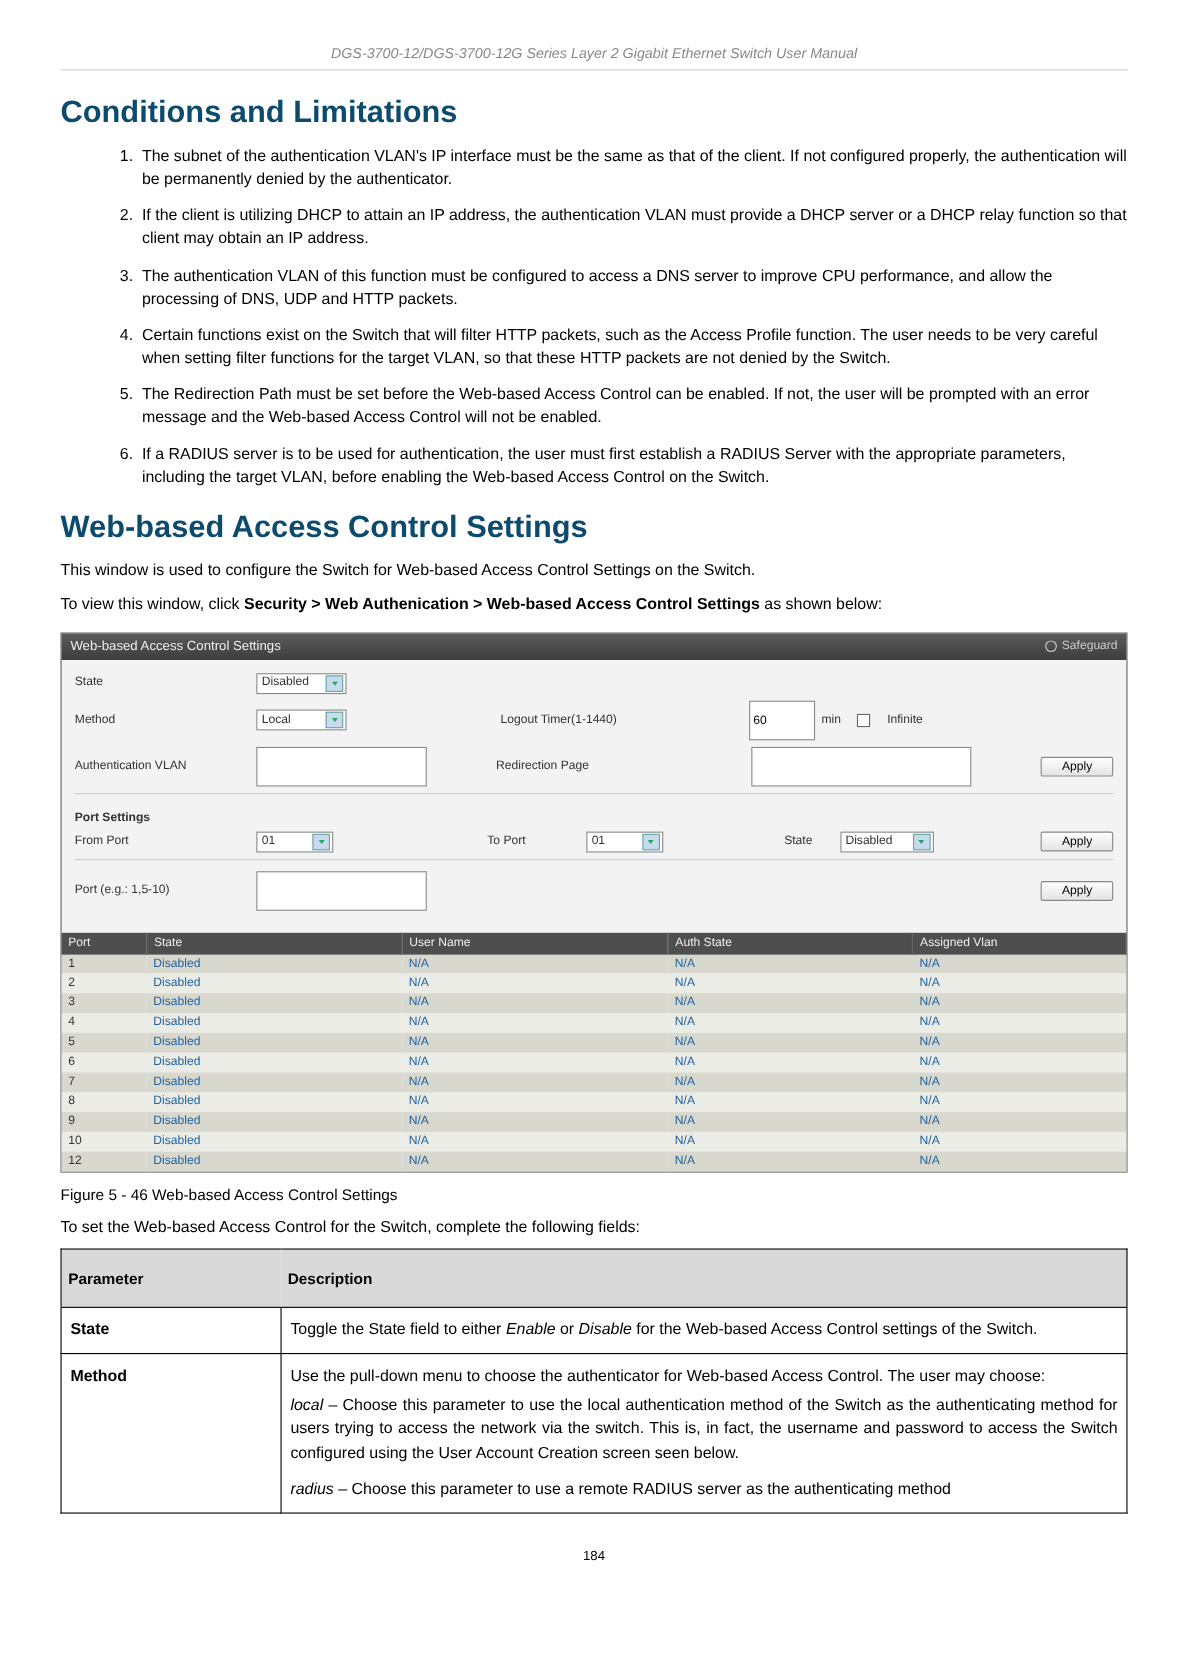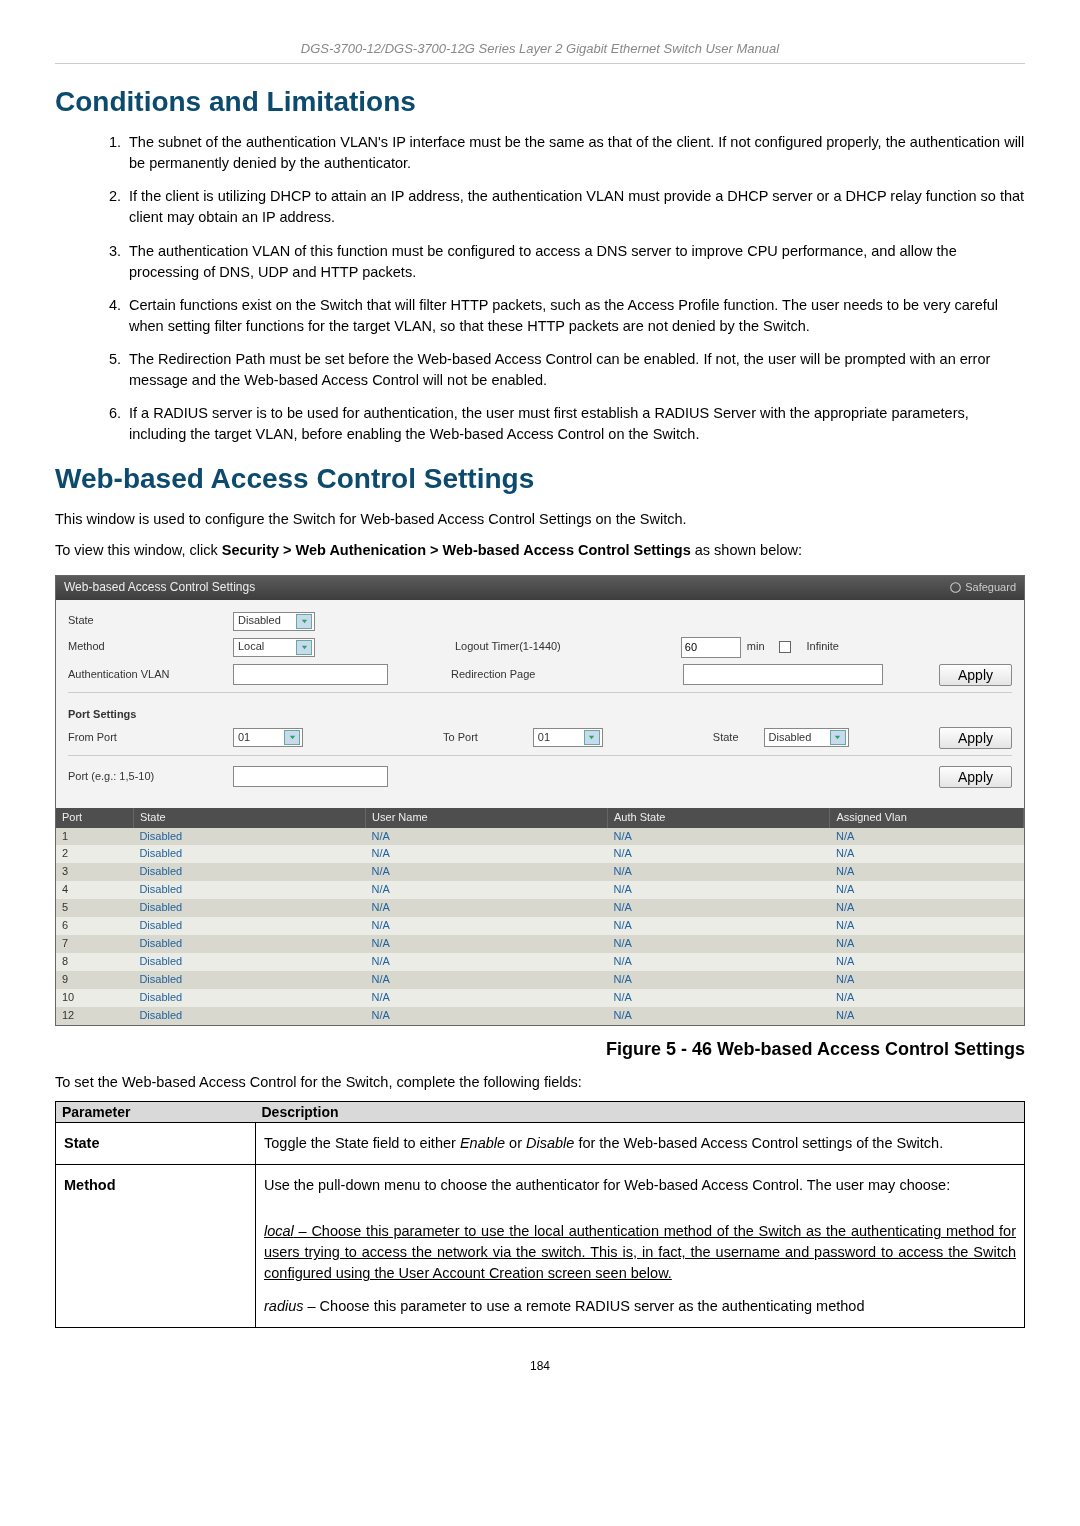--- a/index.html
+++ b/index.html
@@ -87,37 +87,37 @@
       align-items: center;
       justify-content: center;
       margin-left: 4px;
     }
     .sel .arrow svg { width: 9px; height: 9px; }
     .txt {
       background: #fff;
       border: 1px solid #888;
       font-size: 11px;
       padding: 2px 3px;
-      height: 21px;
+      height: 36px;
     }
     .chk {
       display: inline-flex;
       align-items: center;
       gap: 16px;
       margin-left: 8px;
     }
     .chk-box {
       width: 12px; height: 12px; border: 1px solid #666; background: #fff;
     }
     .btn-apply {
       background: linear-gradient(#fefefe,#e4e4e4);
       border: 1px solid #888;
       border-radius: 2px;
       padding: 2px 18px;
-      font-size: 14px;
+      font-size: 11px;
     }
     .right-col { margin-left: auto; }
     .section-header {
       font-weight: bold;
       font-size: 11px;
       margin: 14px 0 4px 0;
     }
     .divider { border-top: 1px solid #ccc; margin: 6px 0 10px 0; }
     .port-table {
       width: 100%;
@@ -133,36 +133,36 @@
       border-right: 1px solid #666;
     }
     .port-table tbody td {
       padding: 1px 6px;
       color: #22639e;
     }
     .port-table tbody td.portnum { color: #333; }
     .port-table tbody tr:nth-child(odd) { background: #d8d8cf; }
     .port-table tbody tr:nth-child(even) { background: #ecece6; }
     .fig-caption {
-      text-align: right;
-      font-weight: bold;
-      font-size: 18px;
+      text-align: left;
+      font-weight: normal;
+      font-size: 14px;
       margin: 10px 0;
     }
     .instr { margin: 8px 0; }
     
     .param-table {
       width: 100%;
       border-collapse: collapse;
       border: 1px solid #000;
     }
     .param-table th {
       background: #d9d9d9;
       text-align: left;
-      padding: 0 6px;
+      padding: 16px 6px;
       font-size: 14px;
       border-bottom: 1px solid #000;
     }
     .param-table th.param-col { width: 200px; }
     .param-table td {
       border: 1px solid #000;
       padding: 10px 8px;
       vertical-align: top;
       font-size: 14.5px;
       text-align: justify;
@@ -401,20 +401,20 @@
       <tr>
         <td>State</td>
         <td>
           <div><span>Toggle the State field to either </span><span class="ital">Enable</span><span> or </span><span class="ital">Disable</span><span> for the Web-based Access Control settings of the Switch.</span></div>
         </td>
       </tr>
       <tr>
         <td>Method</td>
         <td>
           <div><span>Use the pull-down menu to choose the authenticator for Web-based Access Control. The user may choose:</span></div>
-          <div style="margin-top: 25px; text-decoration: underline;"><span class="ital">local</span><span> – Choose this parameter to use the local authentication method of the Switch as the authenticating method for users trying to access the network via the switch. This is, in fact, the username and password to access the Switch configured using the User Account Creation screen seen below.</span></div>
+          <div style="margin-top: 6px;"><span class="ital">local</span><span> – Choose this parameter to use the local authentication method of the Switch as the authenticating method for users trying to access the network via the switch. This is, in fact, the username and password to access the Switch configured using the User Account Creation screen seen below.</span></div>
           <div style="margin-top: 12px;"><span class="ital">radius</span><span> – Choose this parameter to use a remote RADIUS server as the authenticating method</span></div>
         </td>
       </tr>
     </tbody>
 </table>
 
 <div class="page-num">184</div>
 
 </body></html>

